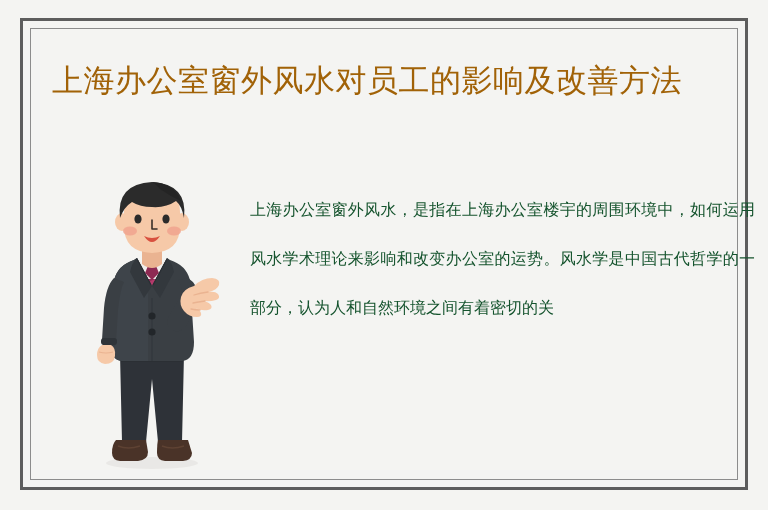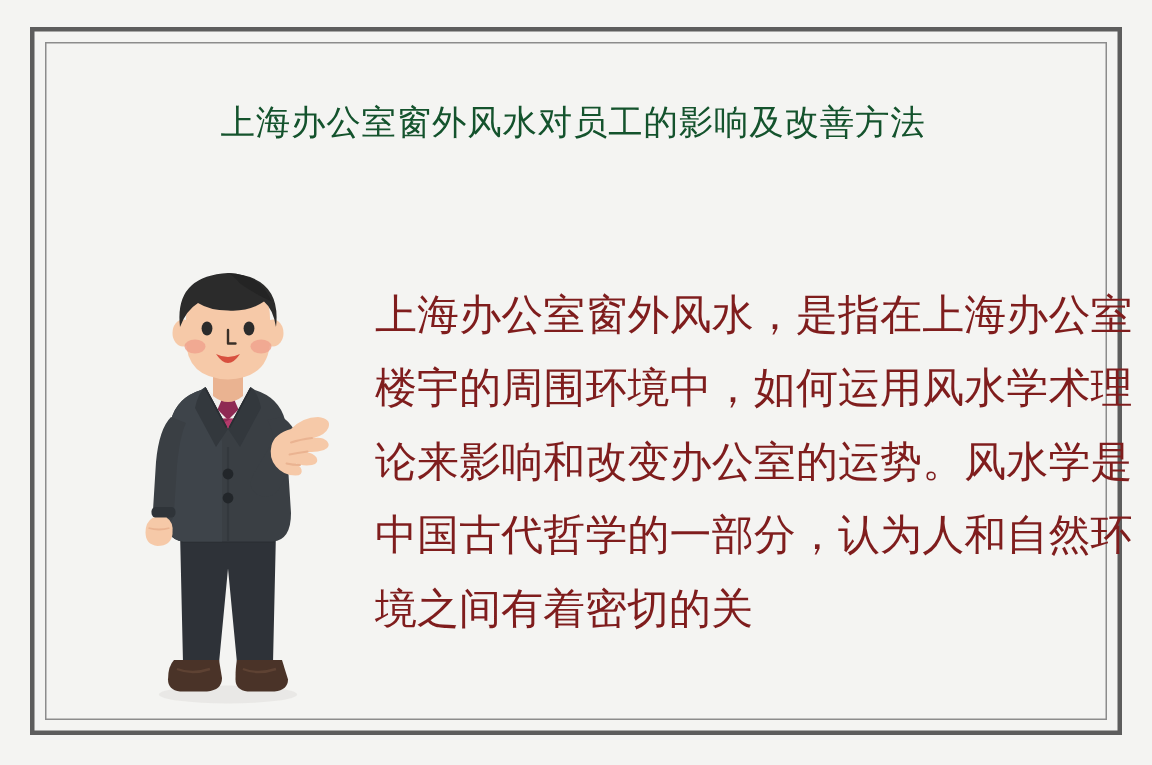--- a/index.html
+++ b/index.html
@@ -36,27 +36,26 @@
     background: #f4f4f2;
   }
 
   
   #article-title {
     position: absolute;
     left: 21px;
     top: 30px;
     width: 660px;
     margin: 0;
-    font-size: 23px;
+    font-size: 31px;
     line-height: 44px;
     font-weight: 400;
-    color: #14532d;
+    color: #a16207;
     letter-spacing: 0.5px;
     white-space: normal;
-    text-align: center;
   }
 
   
   #article-body {
     position: absolute;
     left: 21px;
     top: 140px;
     right: 16px;
     bottom: 10px;
   }
@@ -75,23 +74,23 @@
     height: 300px;
   }
 
   
   #article-paragraph {
     position: absolute;
     left: 198px;
     top: 16px;
     width: 505px;
     margin: 0;
-    font-size: 28px;
+    font-size: 16px;
     line-height: 49px;
-    color: #7f1d1d;
+    color: #14532d;
     text-align: justify;
     text-justify: inter-character;
     letter-spacing: 0px;
   }
 </style>
 </head>
 <body>
 
 <div id="article-card">
   <div id="article-inner-frame">

